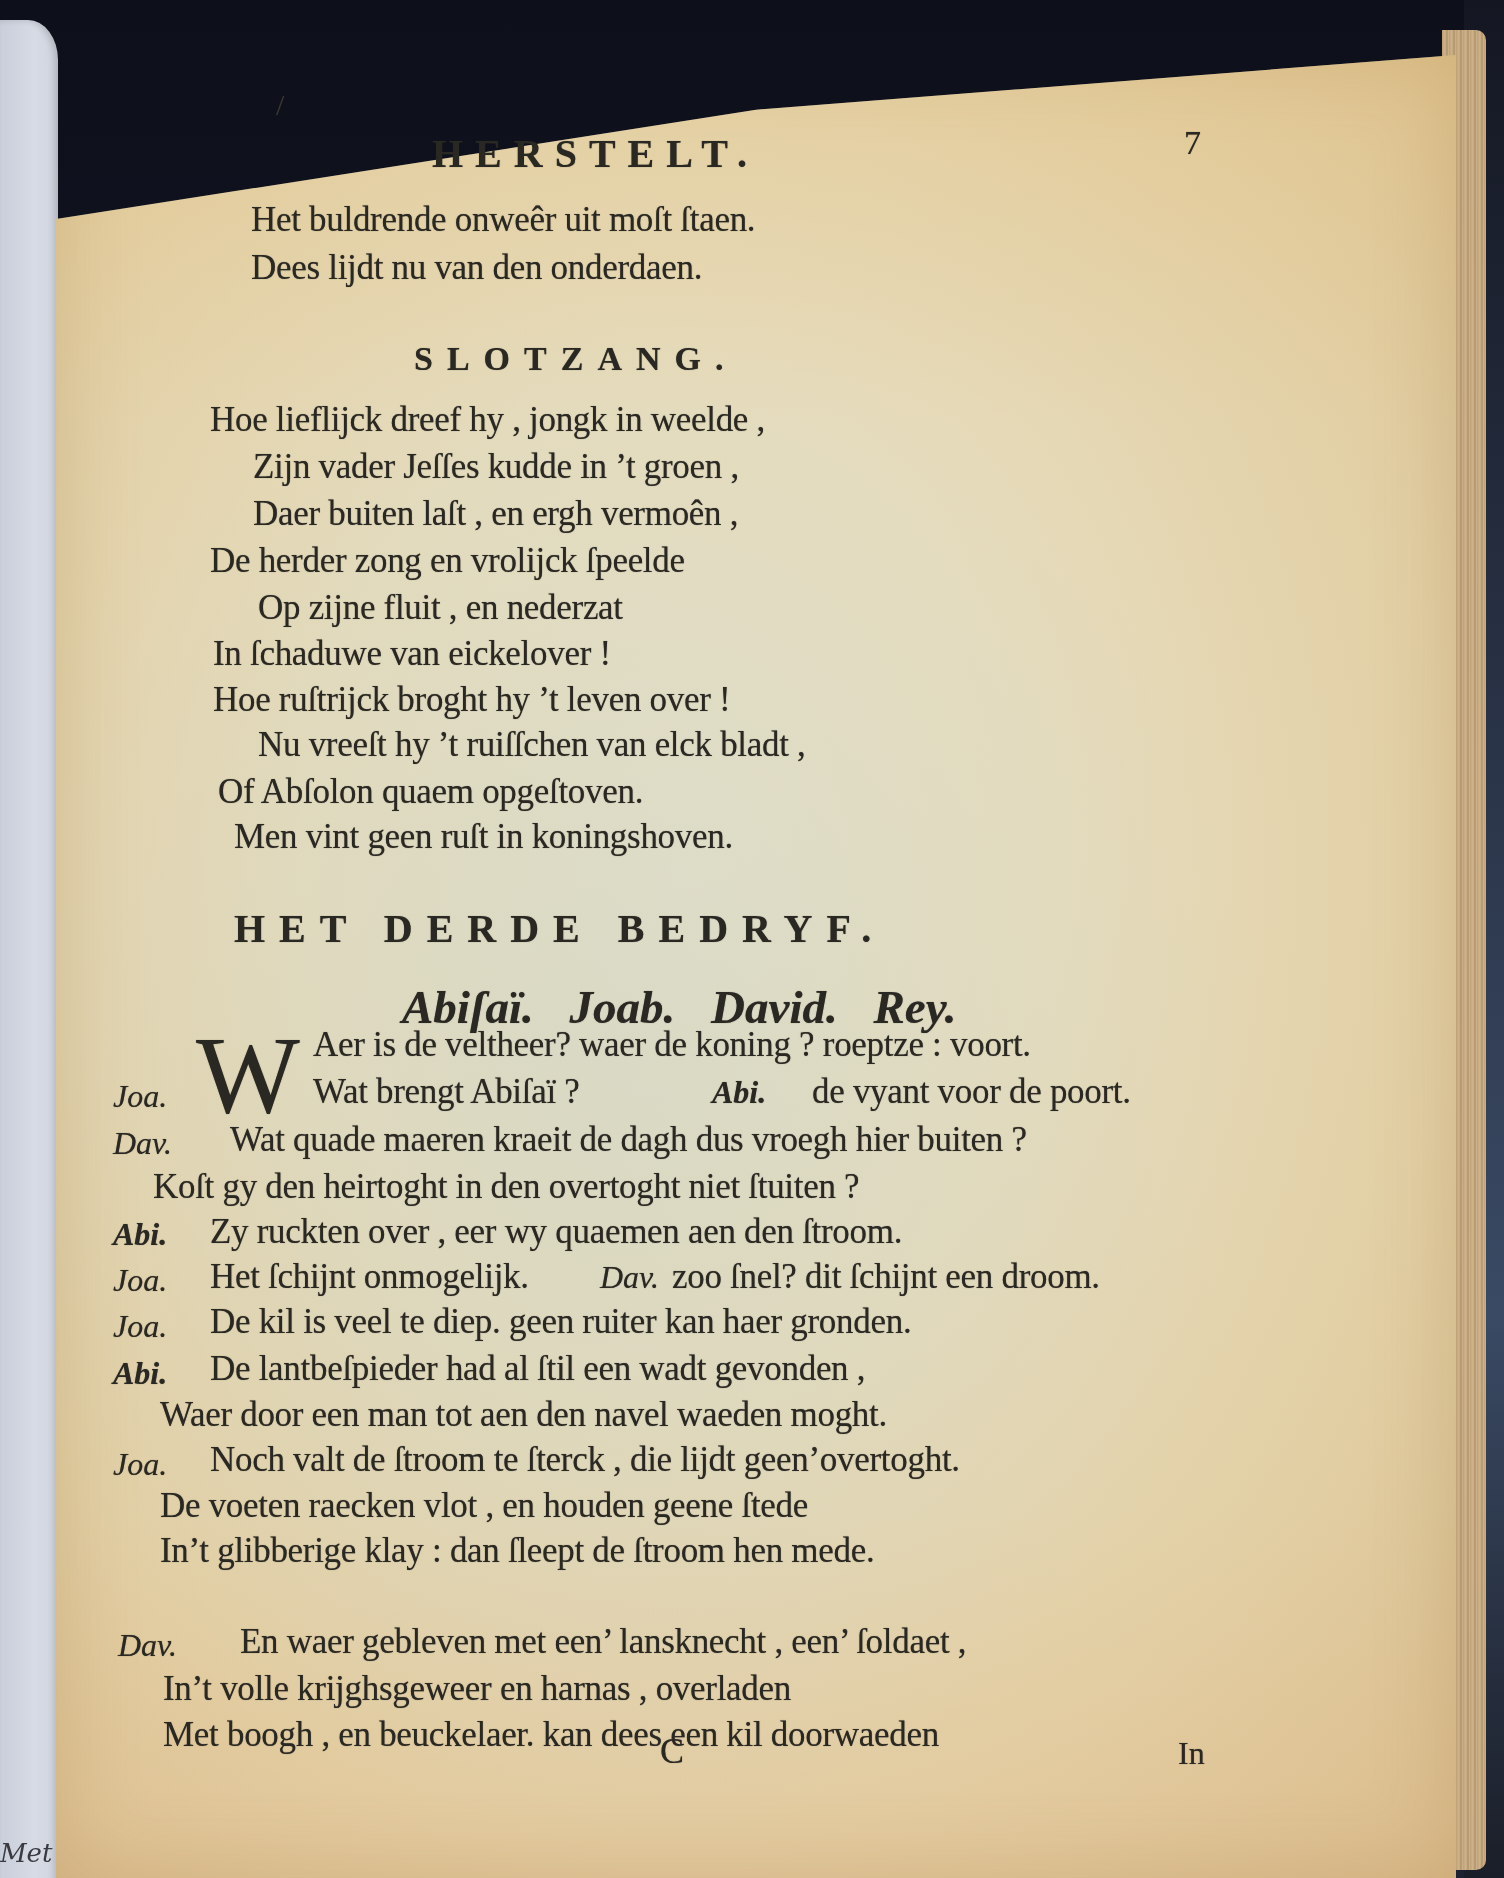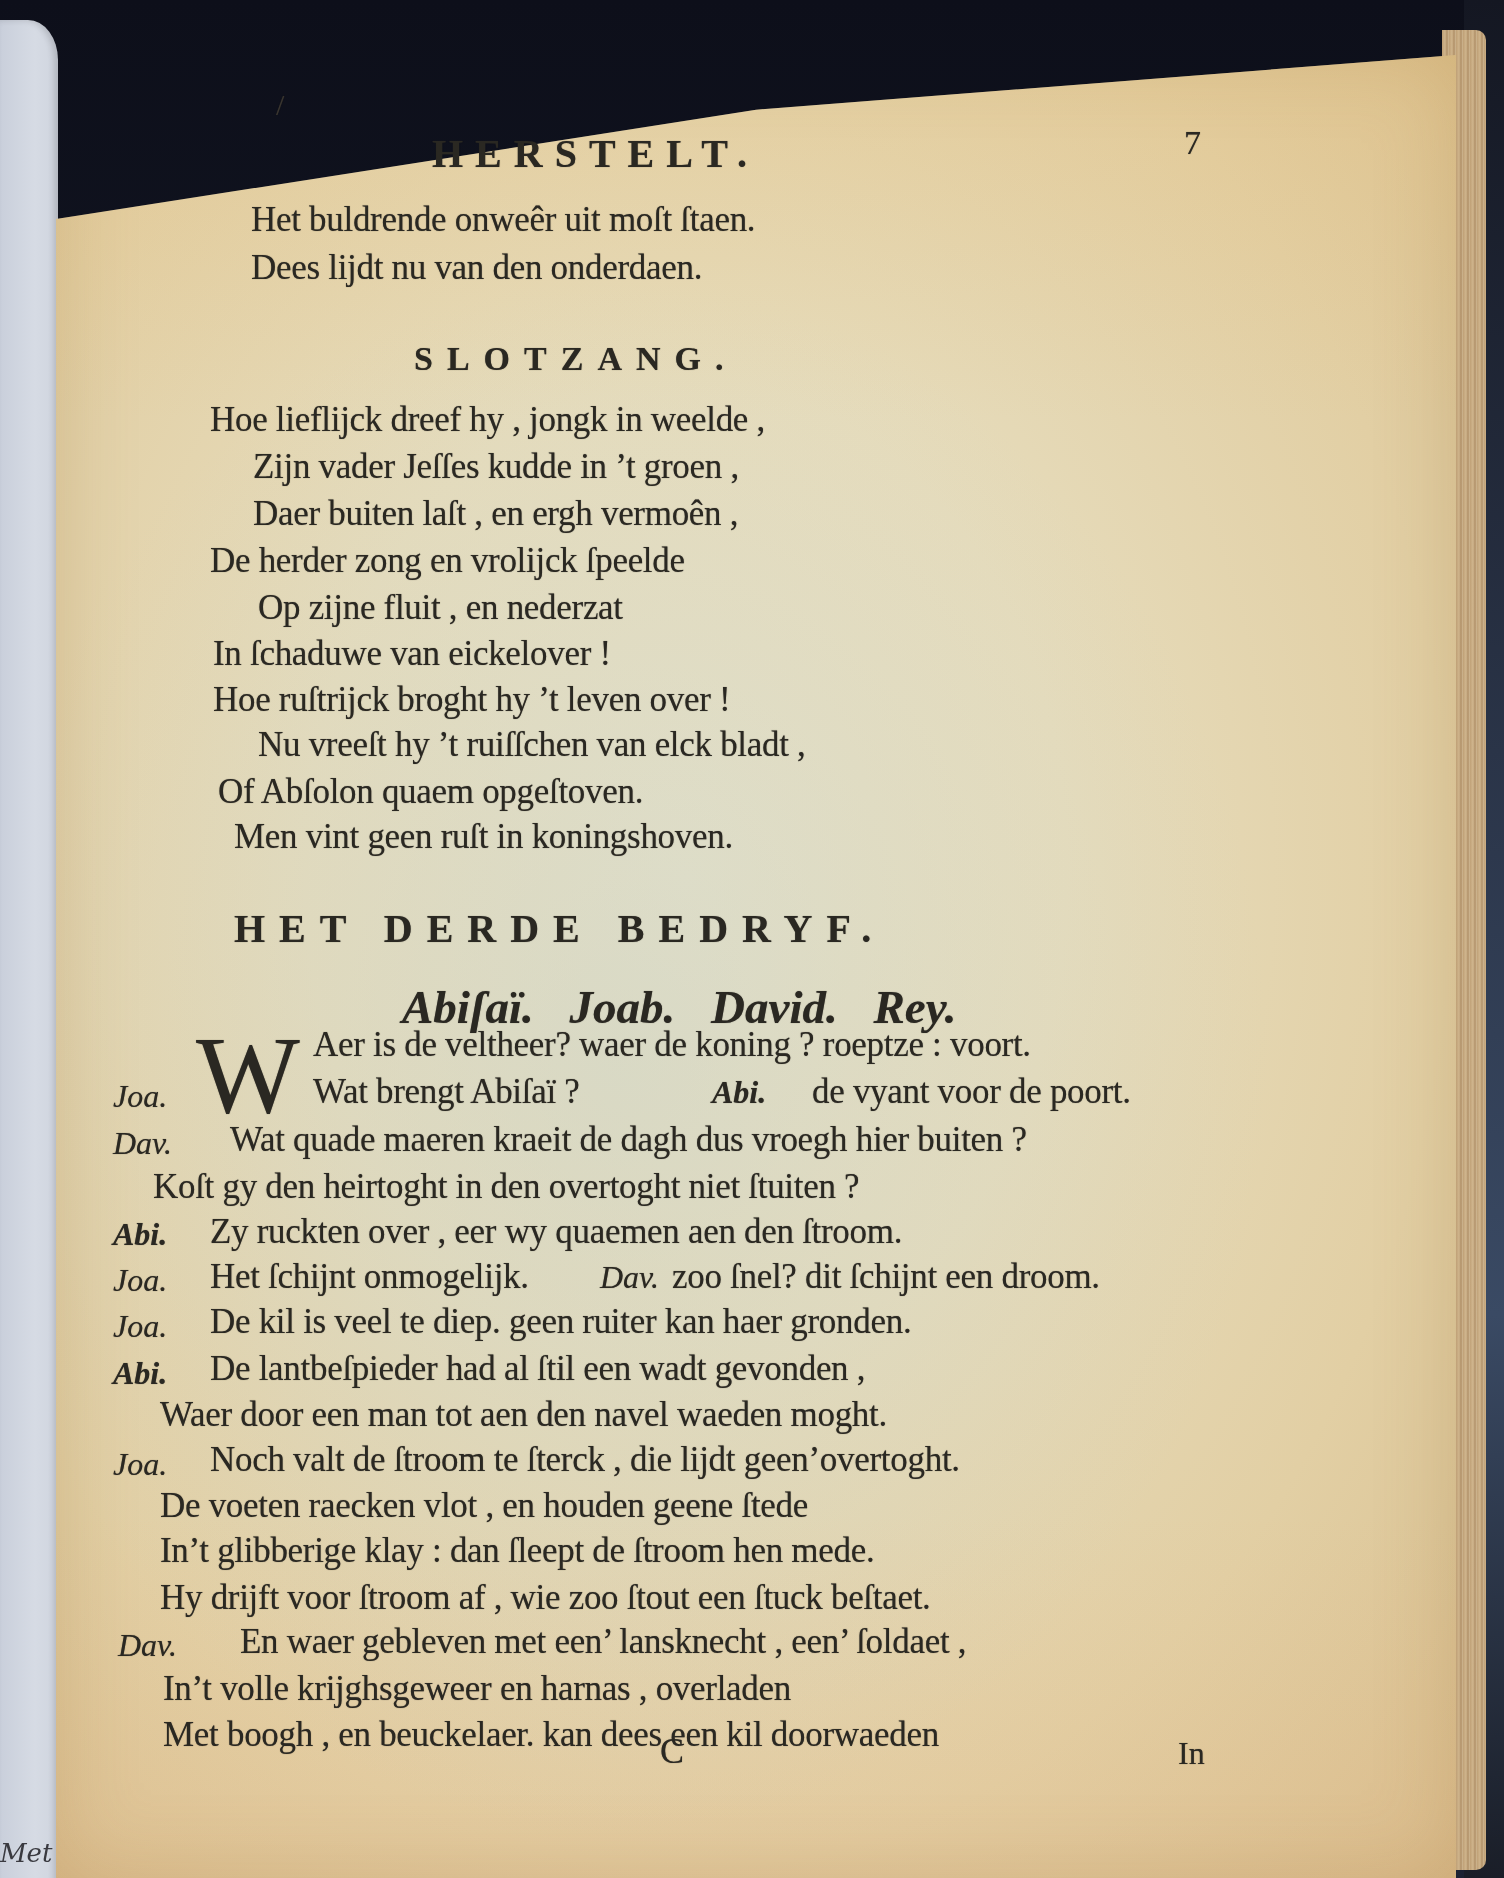--- a/index.html
+++ b/index.html
@@ -193,21 +193,20 @@
   <div class="text speaker" style="left:113px; top:1355px; font-weight:bold;">Abi.</div>
   <div class="text line" style="left:210px; top:1349px;">De lantbeſpieder had al ſtil een wadt gevonden ,</div>
 
   <div class="text line" style="left:160px; top:1395px;">Waer door een man tot aen den navel waeden moght.</div>
 
   <div class="text speaker" style="left:113px; top:1446px;">Joa.</div>
   <div class="text line" style="left:210px; top:1440px;">Noch valt de ſtroom te ſterck ,  die lijdt geen’overtoght.</div>
 
   <div class="text line" style="left:160px; top:1486px;">De voeten raecken vlot ,  en houden geene ſtede</div>
   <div class="text line" style="left:160px; top:1531px;">In’t glibberige klay :  dan ſleept de ſtroom hen mede.</div>
-  <div class="text line" style="left:160px; top:1578px;">Hy drijft voor ſtroom af ,  wie zoo ſtout een ſtuck beſtaet.</div>
 
   <div class="text speaker" style="left:118px; top:1627px;">Dav.</div>
   <div class="text line" style="left:240px; top:1622px;">En waer gebleven met een’ lansknecht ,  een’ ſoldaet ,</div>
 
   <div class="text line" style="left:163px; top:1715px;">Met boogh ,  en beuckelaer.  kan dees een kil doorwaeden</div>
   <div class="text line" style="left:163px; top:1669px;">In’t volle krijghsgeweer en harnas ,  overladen</div>
 
   <div class="text signature">C</div>
   <div class="text catchword">In</div>
 </div>

